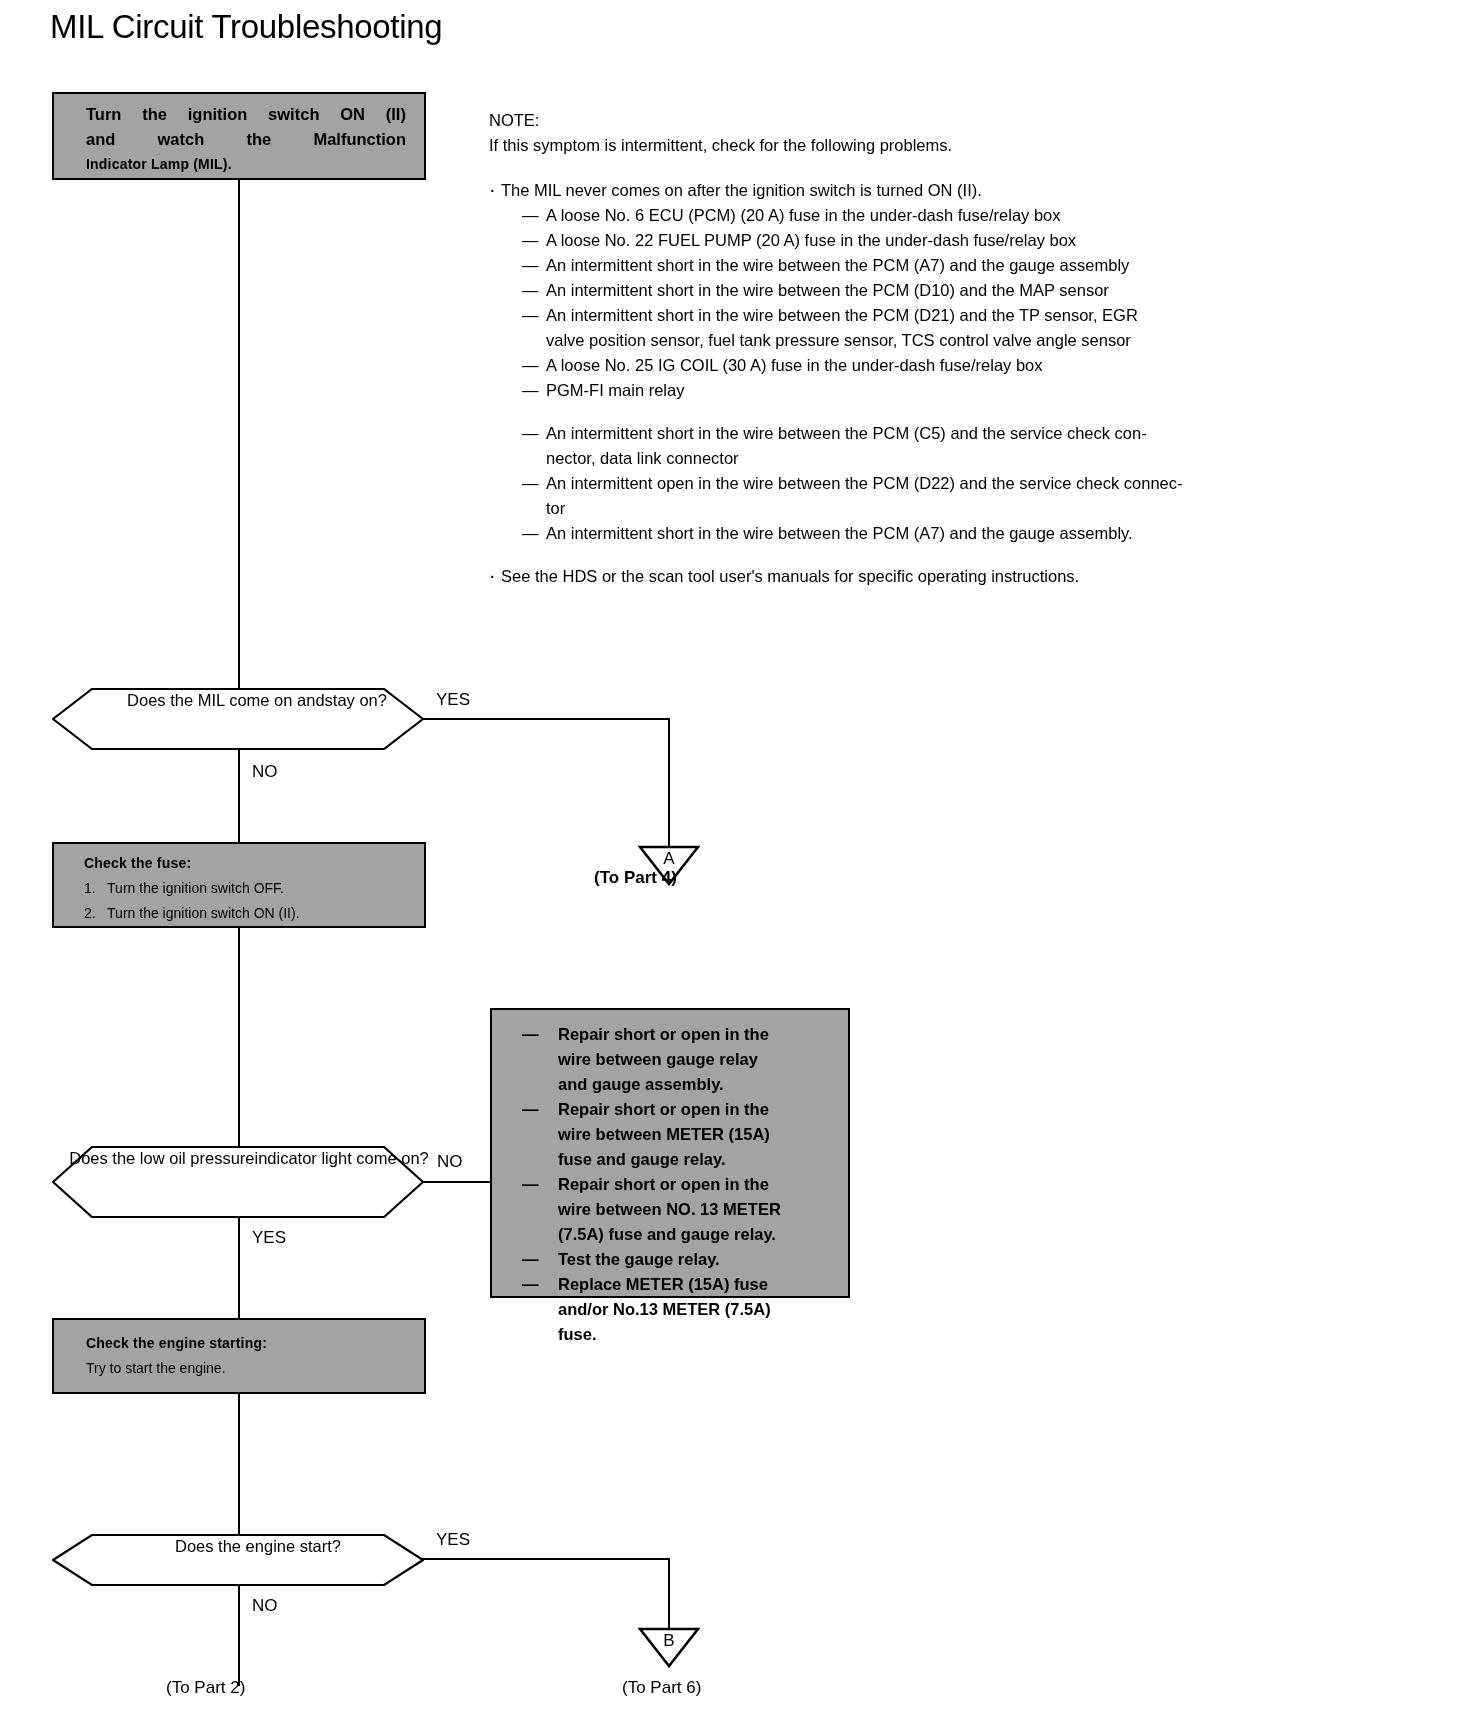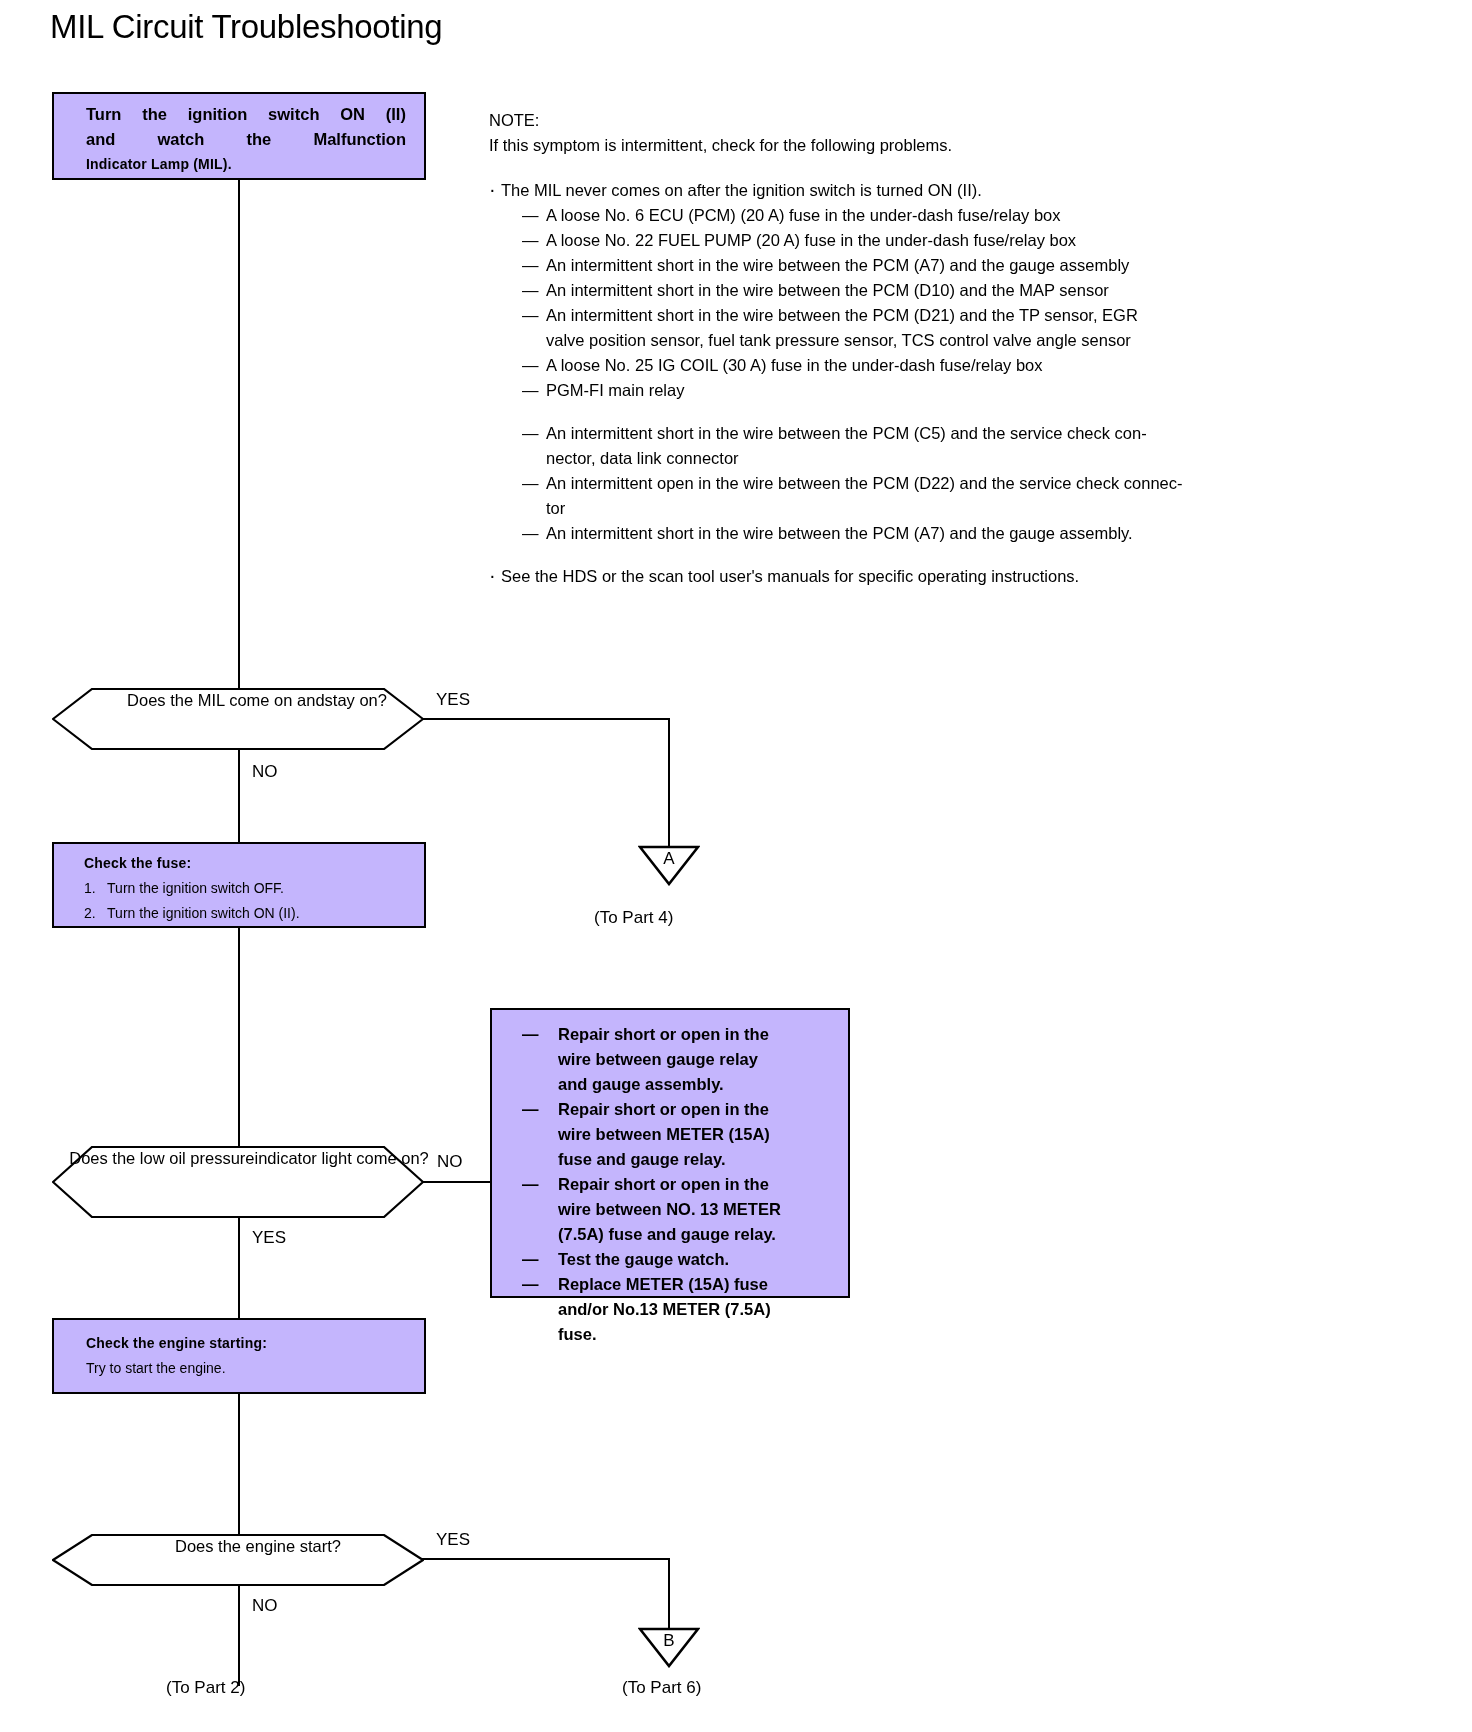--- a/index.html
+++ b/index.html
@@ -29,21 +29,21 @@
     font-weight: normal;
     letter-spacing: -0.3px;
     white-space: nowrap;
     text-align: center;
   }
 
   
   .box {
     position: absolute;
     border: 2px solid #000;
-    background: #c4b5fd;
+    background: #a3a3a3;
     box-sizing: border-box;
   }
   .box-inner {
     padding: 10px 14px 8px 34px;
   }
   .proc-line {
     font-size: 14px;
     line-height: 25px;
     white-space: pre;
   }
@@ -281,21 +281,21 @@
 
   <div class="vline" style="left:238px; top:750px; height:92px;"></div>
   <div class="edge-label" style="left:252px; top:762px;">NO</div>
 
   <div class="tri" style="left:638px; top:844px; width:62px; height:42px;">
     <svg width="62" height="42" viewBox="0 0 62 42">
       <polygon points="2,3 60,3 31,40" fill="#ffffff" stroke="#000000" stroke-width="2.6"></polygon>
     </svg>
     <div class="tri-letter">A</div>
   </div>
-  <div class="part-label" style="left:594px; top:908px;">(To Part 4)</div>
+  <div class="part-label" style="left:594px; top:868px;font-weight:bold;">(To Part 4)</div>
 
   <div class="box" style="left:52px; top:842px; width:374px; height:86px;">
     <div class="box-inner" style="padding:7px 14px 6px 30px;">
       <div class="proc-line bold">Check the fuse:</div>
       <div class="proc-line">1.   Turn the ignition switch OFF.</div>
       <div class="proc-line">2.   Turn the ignition switch ON (II).</div>
     </div>
   </div>
 
   <div class="vline" style="left:238px; top:928px; height:218px;"></div>
@@ -333,21 +333,21 @@
         <span class="rl">fuse and gauge relay.</span>
       </div>
       <div class="repair-item">
         <span class="dash">—</span>
         <span class="rl">Repair short or open in the</span>
         <span class="rl">wire between NO. 13 METER</span>
         <span class="rl">(7.5A) fuse and gauge relay.</span>
       </div>
       <div class="repair-item">
         <span class="dash">—</span>
-        <span class="rl">Test the gauge watch.</span>
+        <span class="rl">Test the gauge relay.</span>
       </div>
       <div class="repair-item">
         <span class="dash">—</span>
         <span class="rl">Replace METER (15A) fuse</span>
         <span class="rl">and/or No.13 METER (7.5A)</span>
         <span class="rl">fuse.</span>
       </div>
     </div>
   </div>
 

